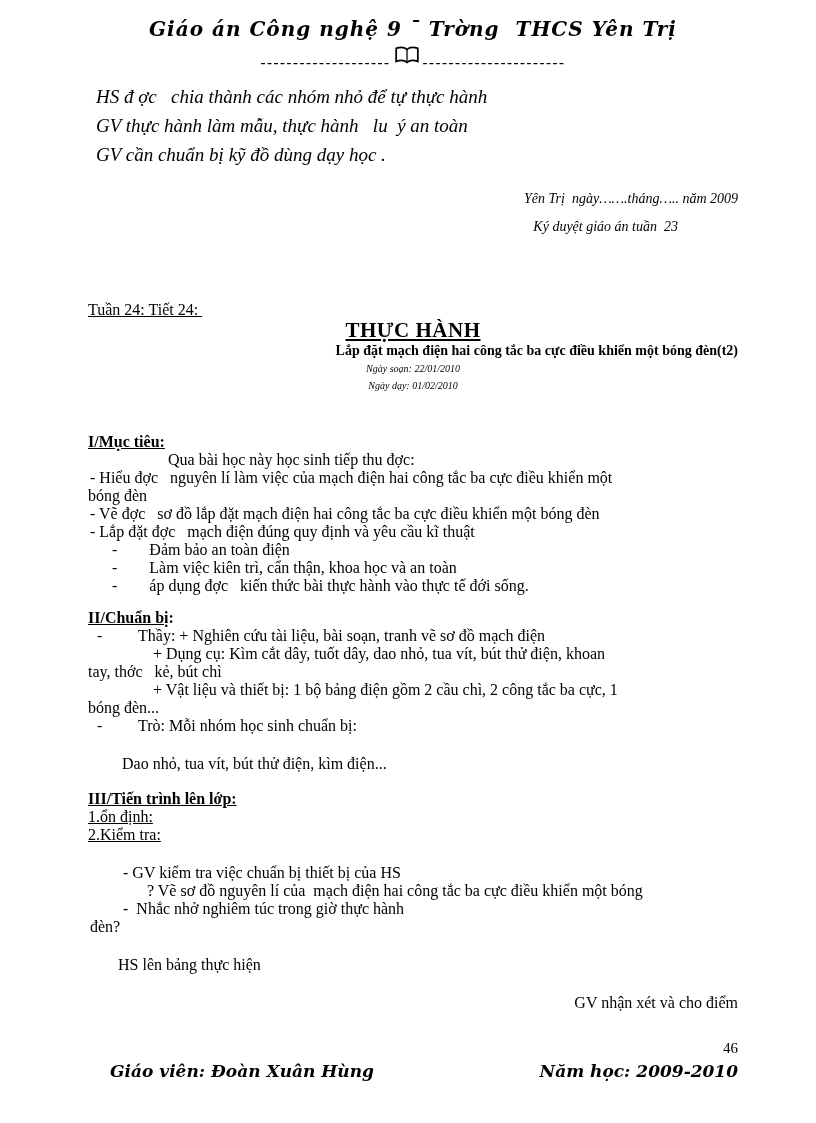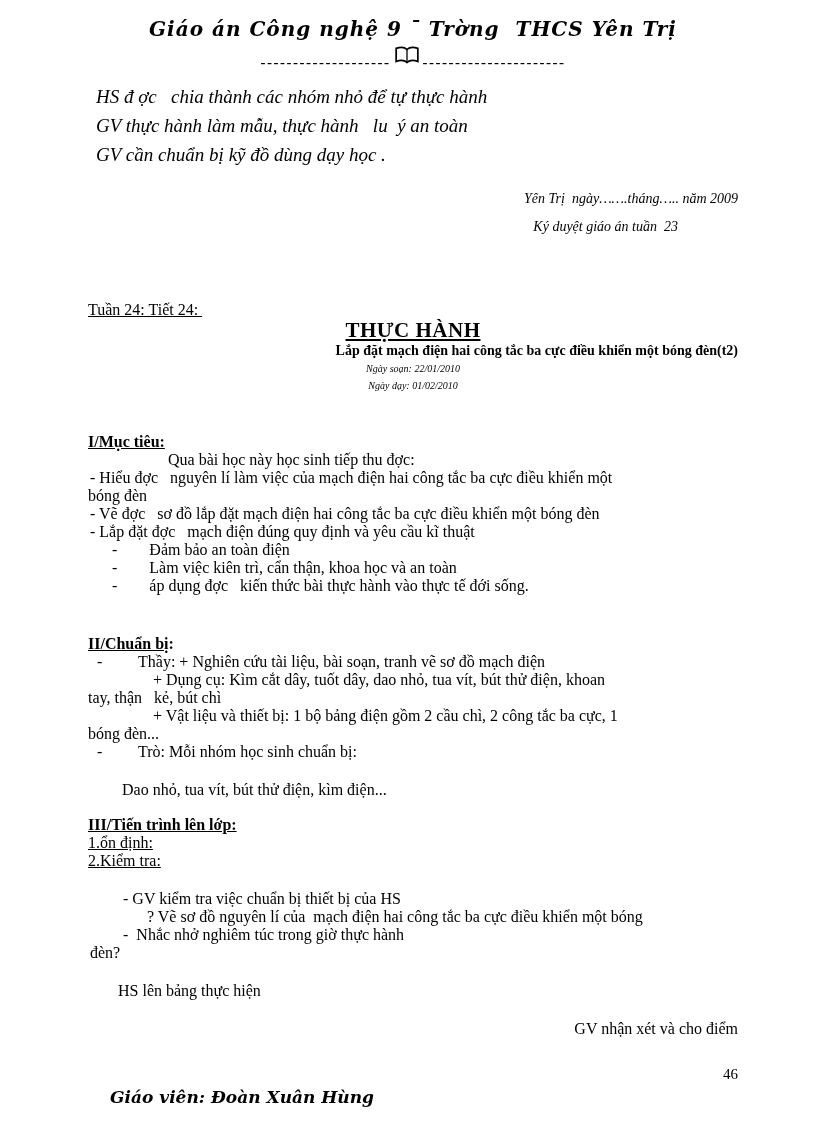--- a/index.html
+++ b/index.html
@@ -51,21 +51,21 @@
     letter-spacing:0.5px; margin-top:1px;text-decoration:underline;
   }
   .subtitle { text-align:right; font-weight:bold; font-size:14px; line-height:19px; }
   .date-line { text-align:center; font-style:italic; font-size:10px; line-height:17px; }
   
   .sec-head {
     font-weight:bold; font-size:16px; line-height:19px; white-space:pre;
   }
   .sec-head .u { text-decoration:underline; }
   .h1 { margin-top:38px; }
-  .h2 { margin-top:39px; }
+  .h2 { margin-top:13px; }
   .h3 { margin-top:16px; }
   .ln { font-size:16px; line-height:18px; white-space:pre; }
   .sub { font-size:16px; line-height:18px; text-decoration:underline;
          white-space:pre; display:block; width:fit-content; }
   .pl-0  { padding-left:0px; }
   .pl-2  { padding-left:2px; }
   .pl-9  { padding-left:9px; }
   .pl-12 { padding-left:12px;text-align:right; }
   .pl-24 { padding-left:24px; }
   .pl-30 { padding-left:30px; }
@@ -127,34 +127,35 @@
   <div class="ln pl-0">bóng đèn</div>
   <div class="ln pl-2">- Vẽ đợc   sơ đồ lắp đặt mạch điện hai công tắc ba cực điều khiển một bóng đèn</div>
   <div class="ln pl-2">- Lắp đặt đợc   mạch điện đúng quy định và yêu cầu kĩ thuật</div>
   <div class="ln pl-24">-        Đảm bảo an toàn điện</div>
   <div class="ln pl-24">-        Làm việc kiên trì, cẩn thận, khoa học và an toàn</div>
   <div class="ln pl-24">-        áp dụng đợc   kiến thức bài thực hành vào thực tế đới sống.</div>
 
   <div class="sec-head h2"><span class="u">II/Chuẩn bị</span><span>:</span></div>
   <div class="ln pl-9">-         Thầy: + Nghiên cứu tài liệu, bài soạn, tranh vẽ sơ đồ mạch điện</div>
   <div class="ln pl-65">+ Dụng cụ: Kìm cắt dây, tuốt dây, dao nhỏ, tua vít, bút thử điện, khoan</div>
-  <div class="ln pl-0">tay, thận   kẻ, bút chì</div>
+  <div class="ln pl-0">tay, thớc   kẻ, bút chì</div>
   <div class="ln pl-65">+ Vật liệu và thiết bị: 1 bộ bảng điện gồm 2 cầu chì, 2 công tắc ba cực, 1</div>
   <div class="ln pl-0">bóng đèn...</div>
   <div class="ln pl-9">-         Trò: Mỗi nhóm học sinh chuẩn bị:</div>
   <div class="ln pl-34 mt-17">Dao nhỏ, tua vít, bút thử điện, kìm điện...</div>
 
   <div class="sec-head h3"><span class="u">III/Tiến trình lên lớp:</span></div>
   <span class="sub">1.ổn định:</span>
   <span class="sub">2.Kiểm tra:</span>
   <div class="ln pl-35 mt-17">- GV kiểm tra việc chuẩn bị thiết bị của HS</div>
   <div class="ln pl-59">? Vẽ sơ đồ nguyên lí của  mạch điện hai công tắc ba cực điều khiển một bóng</div>
   <div class="ln pl-35">-  Nhắc nhở nghiêm túc trong giờ thực hành</div>
   <div class="ln pl-2">đèn?</div>
   <div class="ln pl-30 mt-20">HS lên bảng thực hiện</div>
   <div class="ln pl-12 mt-17">GV nhận xét và cho điểm</div>
 
   <div class="page-number">46</div>
   <div class="footer">
     <span class="footer-left">Giáo viên: Đoàn Xuân Hùng</span>
+    <span class="footer-right">Năm học: 2009-2010</span>
   </div>
 
 </div>
 
 </body></html>

